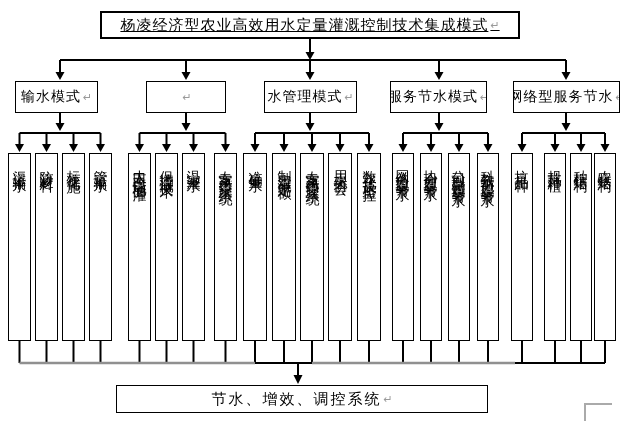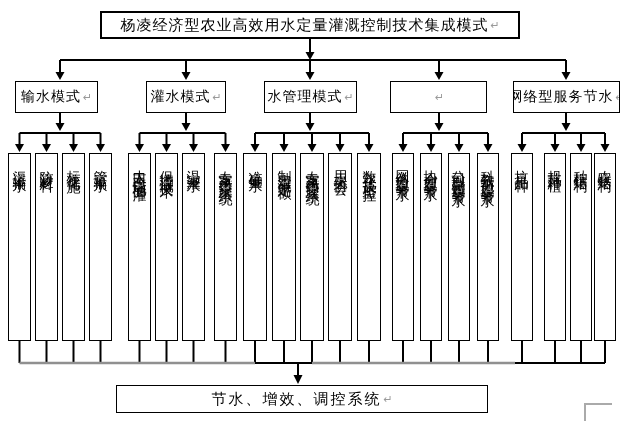--- a/index.html
+++ b/index.html
@@ -6,21 +6,21 @@
   .stage{
     position:relative;width:629px;height:421px;background:#ffffff;overflow:hidden;
     font-family:"Liberation Sans","DejaVu Sans",sans-serif;color:#000;
   }
   svg.connectors{position:absolute;left:0;top:0;width:629px;height:421px;}
   .hbox{
     position:absolute;box-sizing:border-box;background:#fff;border:1.5px solid #000;
     display:flex;align-items:center;justify-content:center;white-space:nowrap;
     font-size:14px;letter-spacing:1px;overflow:hidden;
   }
-  .hbox.title{border-width:2px;font-size:15px;}
+  .hbox.title{border-width:2px;font-size:15px;text-decoration:underline;}
   .hbox.footer{font-size:15px;letter-spacing:2px;}
   .leaf{
     position:absolute;box-sizing:border-box;background:#fff;border:1.5px solid #000;
     writing-mode:vertical-rl;text-orientation:upright;
     font-size:14px;letter-spacing:3px;line-height:19px;padding-top:5px;overflow:hidden;
   }
   .mark{color:#9a9a9a;font-size:11px;letter-spacing:0;margin-left:2px;}
   .leaf .mark{font-size:10px;}
 </style>
 </head>
@@ -147,28 +147,28 @@
   <div class="hbox title" style="left:100px;top:11px;width:420px;height:28px">
     <span>杨凌经济型农业高效用水定量灌溉控制技术集成模式</span>
       <span class="mark">↵</span>
   </div>
 
   <div class="hbox" style="left:15px;top:81px;width:83px;height:32px">
     <span>输水模式</span>
       <span class="mark">↵</span>
   </div>
   <div class="hbox" style="left:146px;top:81px;width:80px;height:32px">
-    <span>灌水模式</span>
       <span class="mark">↵</span>
   </div>
   <div class="hbox" style="left:264px;top:81px;width:93px;height:32px">
     <span>水管理模式</span>
       <span class="mark">↵</span>
   </div>
   <div class="hbox" style="left:390px;top:81px;width:97px;height:32px">
+    <span>服务节水模式</span>
       <span class="mark">↵</span>
   </div>
   <div class="hbox" style="left:513px;top:81px;width:107px;height:32px">
     <span>网络型服务节水</span>
       <span class="mark">↵</span>
   </div>
 
   <div class="leaf" style="left:8px;top:153px;width:23px;height:188px"><span>渠道输水</span><span class="mark">↵</span></div>
   <div class="leaf" style="left:35px;top:153px;width:23px;height:188px"><span>防渗材料</span><span class="mark">↵</span></div>
   <div class="leaf" style="left:62px;top:153px;width:23px;height:188px"><span>标准化施</span><span class="mark">↵</span></div>

